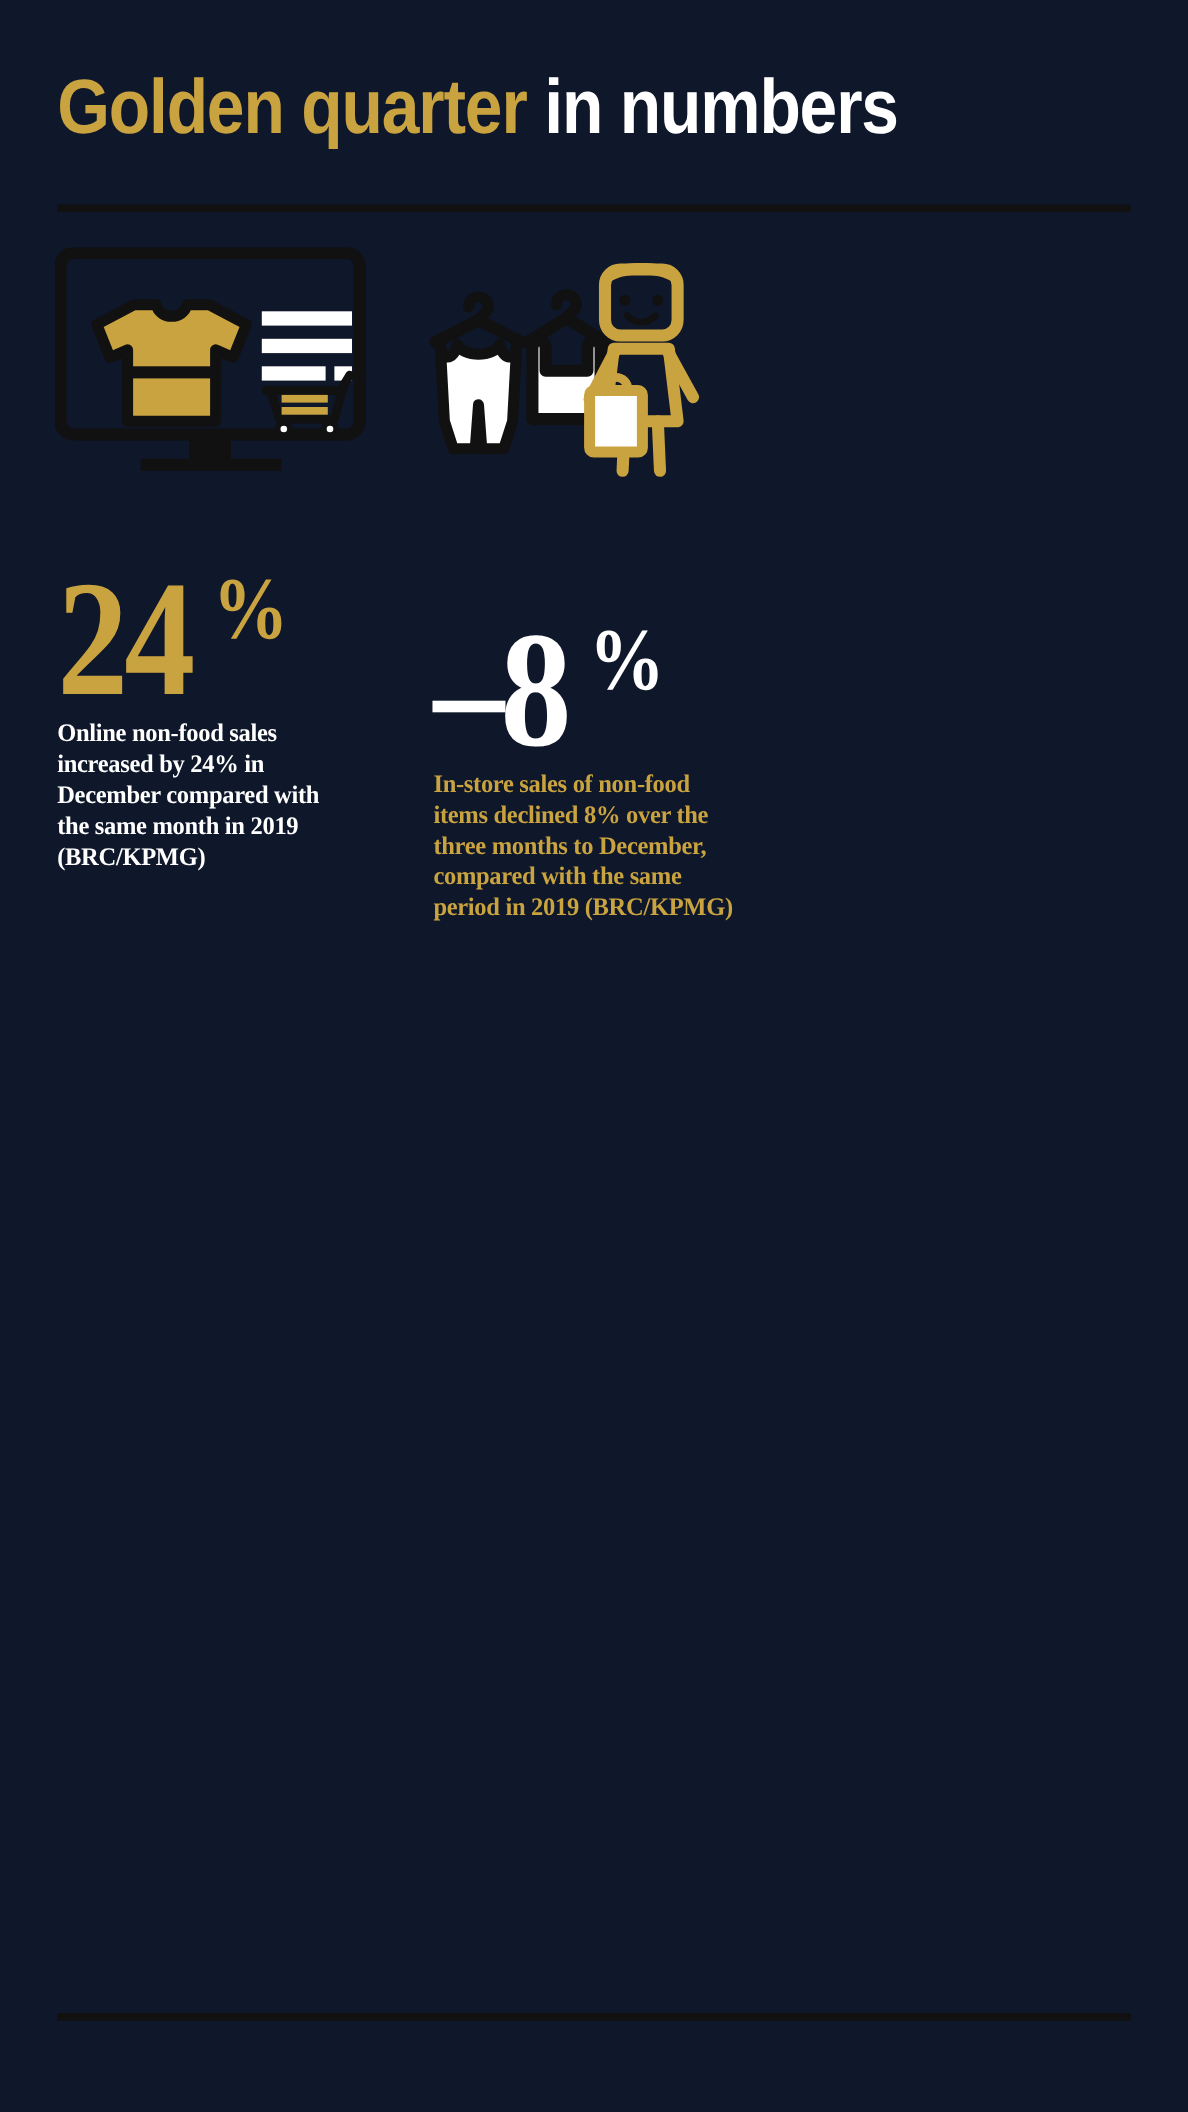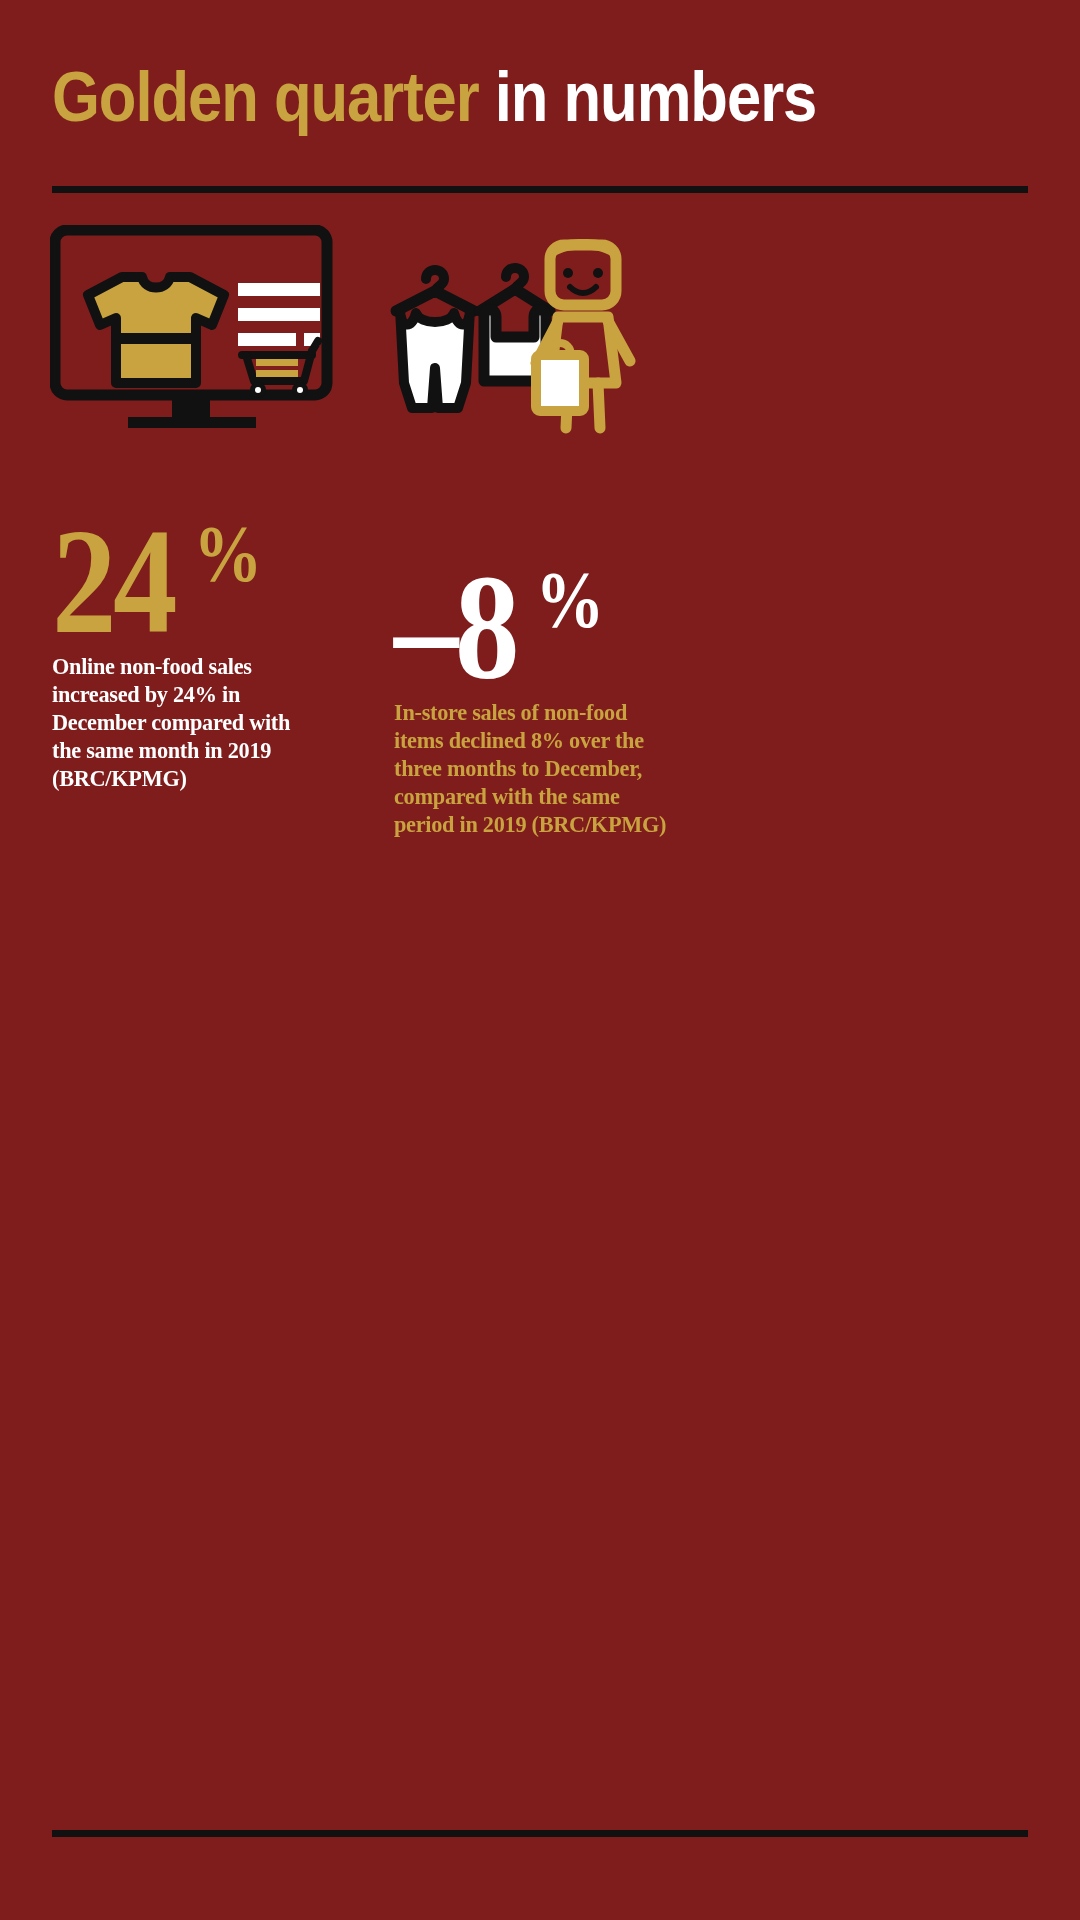--- a/index.html
+++ b/index.html
@@ -11,21 +11,21 @@
     height: 1920px;
     background: #333333;
     font-family: "Liberation Sans", sans-serif;
     overflow: hidden;
     position: relative;
   }
 
   .page {
     position: absolute;
     inset: 0;
-    background: #7f1d1d;
+    background: #0f172a;
   }
 
   
   .header {
     position: absolute;
     left: 52px;
     top: 62px;
     width: 976px;
   }
   .title {

